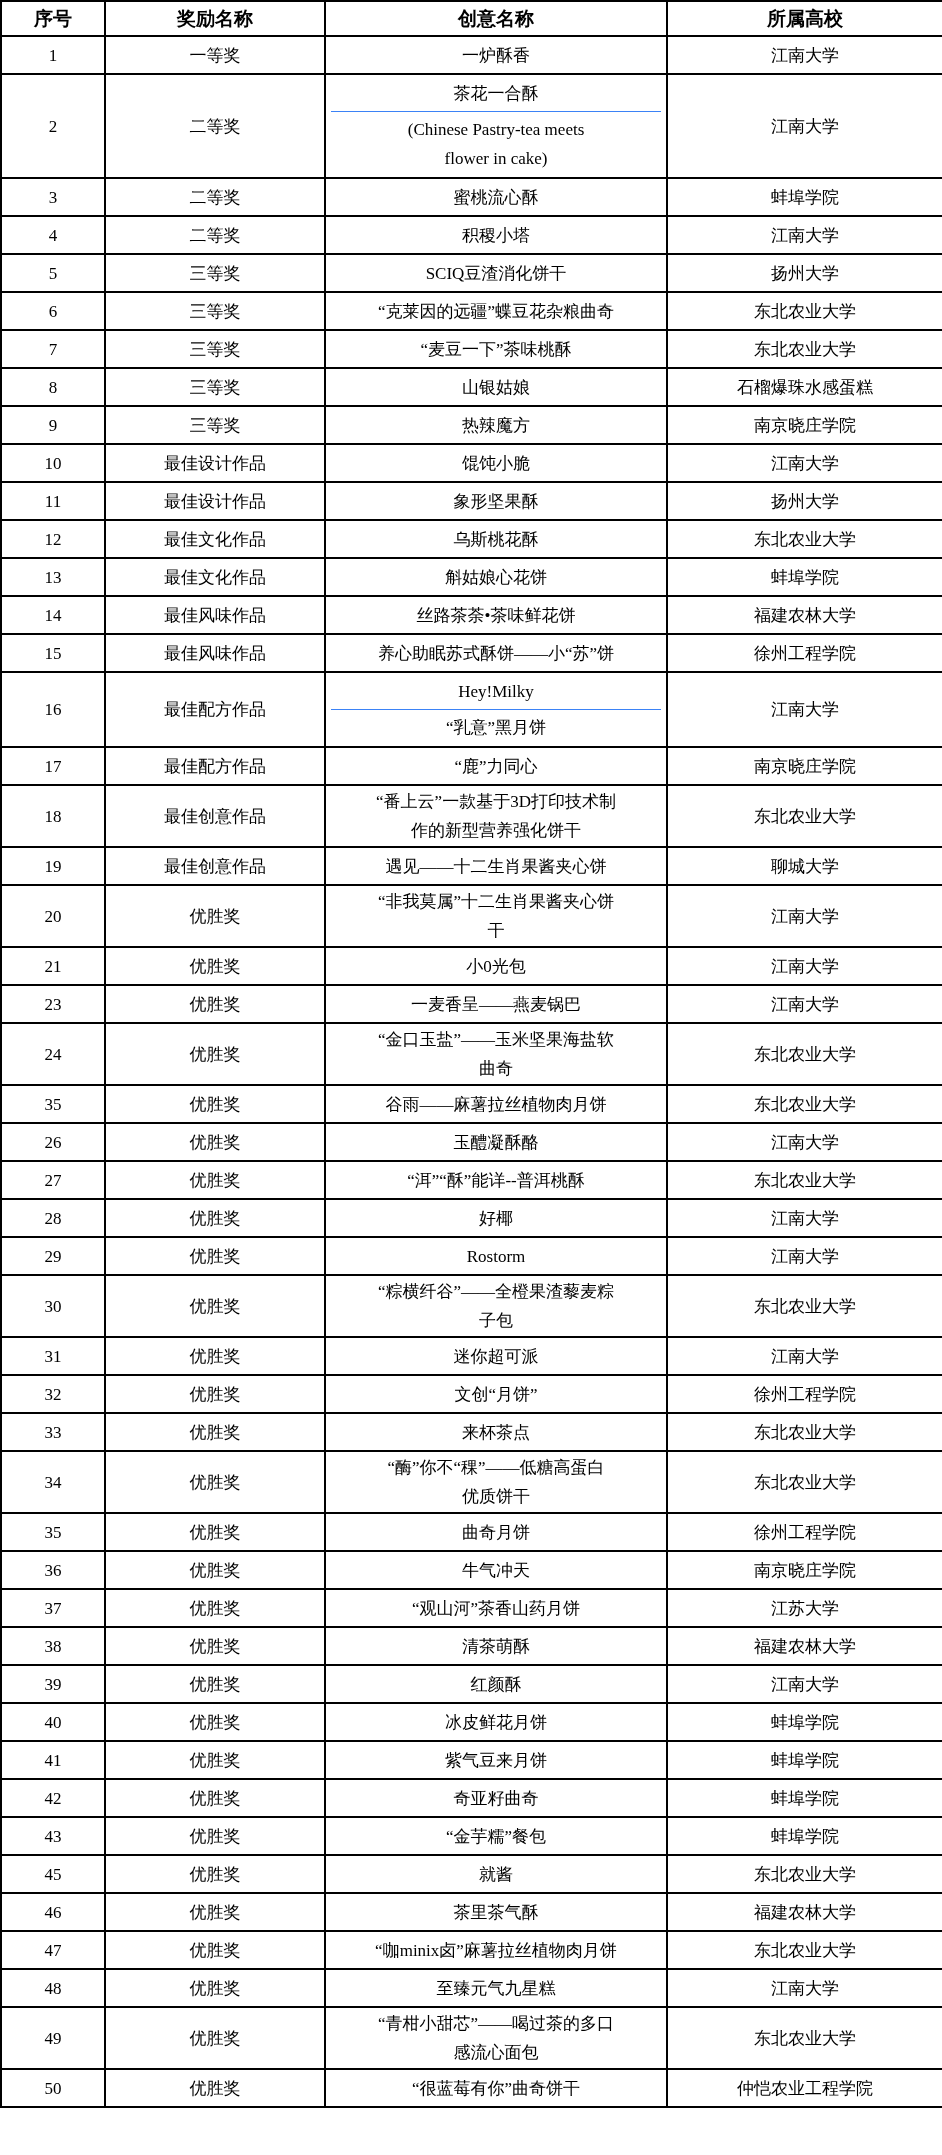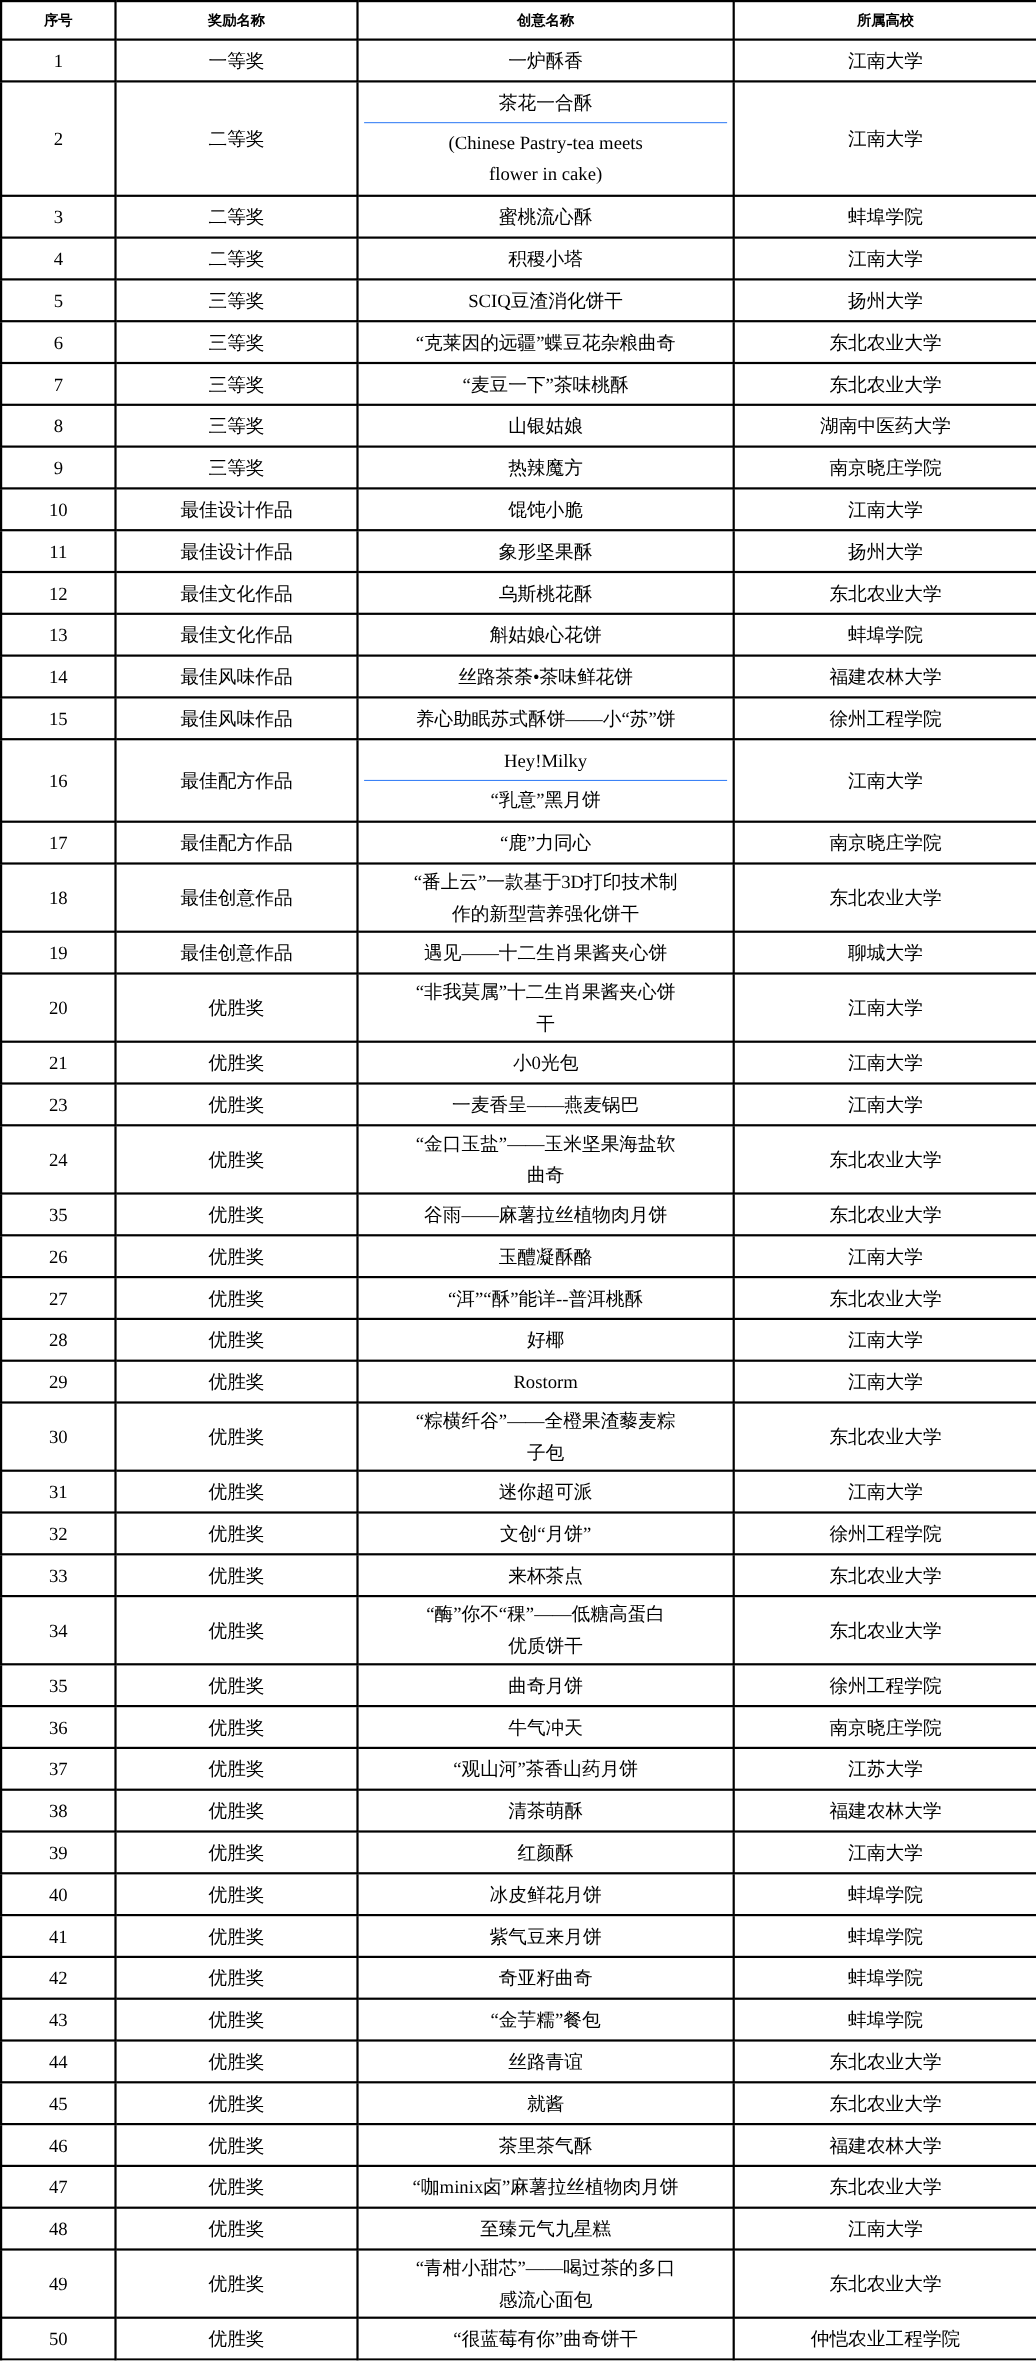--- a/index.html
+++ b/index.html
@@ -20,21 +20,21 @@
   table.awards th,
   table.awards td {
     border: 2px solid #000000;
     text-align: center;
     vertical-align: middle;
     color: #000000;
     font-family: "Liberation Serif", "DejaVu Serif", serif;
     overflow: hidden;
   }
   table.awards th {
-    font-size: 13px;
+    font-size: 19px;
     font-weight: bold;
     height: 31px;
     padding: 1px 4px;
     line-height: 26px;
   }
   table.awards td {
     font-size: 17px;
     height: 34px;
     line-height: 29px;
     padding: 1px 5px;
@@ -113,21 +113,21 @@
         <tr>
     <td>7</td>
     <td>三等奖</td>
     <td>“麦豆一下”茶味桃酥</td>
     <td>东北农业大学</td>
   </tr>
         <tr>
     <td>8</td>
     <td>三等奖</td>
     <td>山银姑娘</td>
-    <td>湖南中医药大学</td>
+    <td>石榴爆珠水感蛋糕</td>
   </tr>
         <tr>
     <td>9</td>
     <td>三等奖</td>
     <td>热辣魔方</td>
     <td>南京晓庄学院</td>
   </tr>
         <tr>
     <td>10</td>
     <td>最佳设计作品</td>
@@ -323,26 +323,20 @@
     <td>42</td>
     <td>优胜奖</td>
     <td>奇亚籽曲奇</td>
     <td>蚌埠学院</td>
   </tr>
         <tr>
     <td>43</td>
     <td>优胜奖</td>
     <td>“金芋糯”餐包</td>
     <td>蚌埠学院</td>
-  </tr>
-        <tr>
-    <td>44</td>
-    <td>优胜奖</td>
-    <td>丝路青谊</td>
-    <td>东北农业大学</td>
   </tr>
         <tr>
     <td>45</td>
     <td>优胜奖</td>
     <td>就酱</td>
     <td>东北农业大学</td>
   </tr>
         <tr>
     <td>46</td>
     <td>优胜奖</td>

